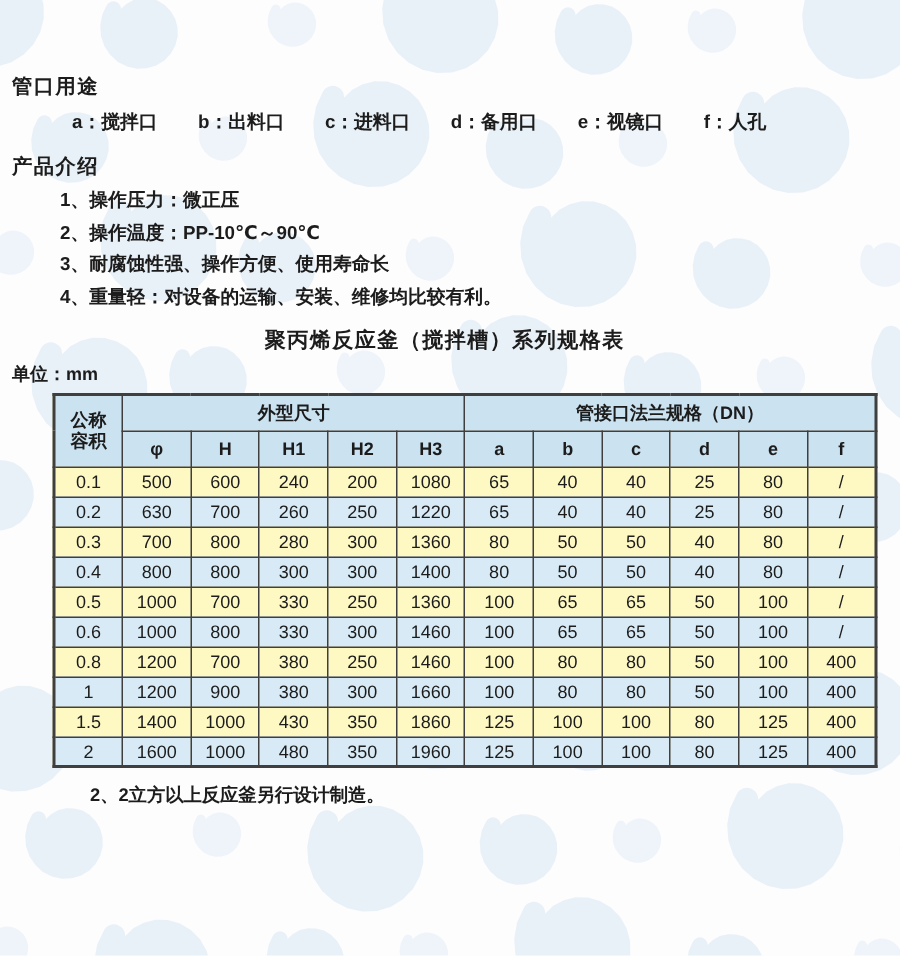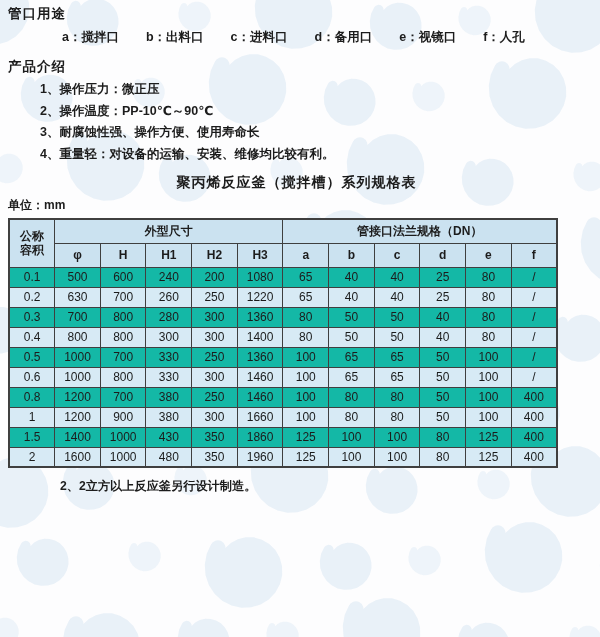--- a/index.html
+++ b/index.html
@@ -23,23 +23,24 @@
     position:absolute;left:0;top:0;width:600px;height:637px;
     z-index:0;pointer-events:none;
   }
   .page{
     position:relative;z-index:1;
     padding:6px 15px 0 8px;
   }
   .section-heading{
     font-size:13.5px;font-weight:bold;line-height:16px;
     letter-spacing:1px;
+    margin-top:44px;
   }
   .ports-row{
-    margin:7px 0 0 54px;
+    margin:7px 0 0 40px;
     display:flex;gap:27px;
     font-size:12.5px;font-weight:bold;line-height:16px;
   }
   .intro-heading{margin-top:14px;}
   .intro-text{
     margin:6px 0 0 58px;width:519px;
     font-size:12.8px;line-height:19px;
     text-align:justify;
     font-weight:bold;
   }
@@ -50,25 +51,25 @@
   }
   .table-title{
     margin-top:9px;text-align:center;
     font-size:14px;font-weight:bold;letter-spacing:1px;
   }
   .unit-label{
     margin:5px 76px 4px 0;
     font-size:12px;font-weight:bold;
   }
   table.spec{
-    width:550px;
+    margin-left:27px;width:550px;
     border-collapse:collapse;table-layout:fixed;
     font-size:12px;
     border:2px solid var(--table-border);
-    background:#14b8a6;
+    background:#fef9c3;
   }
   table.spec th,table.spec td{
     border:1px solid var(--table-border);
     text-align:center;vertical-align:middle;
     padding:0;
   }
   table.spec thead th{
     background:var(--table-header-bg);
     font-weight:bold;height:24px;
   }

